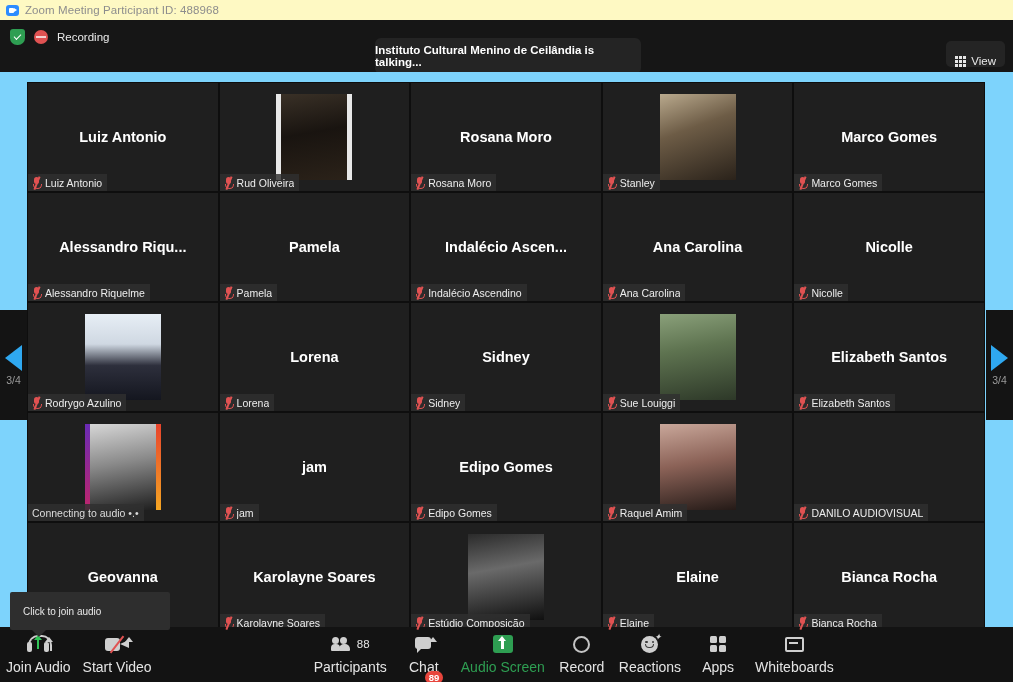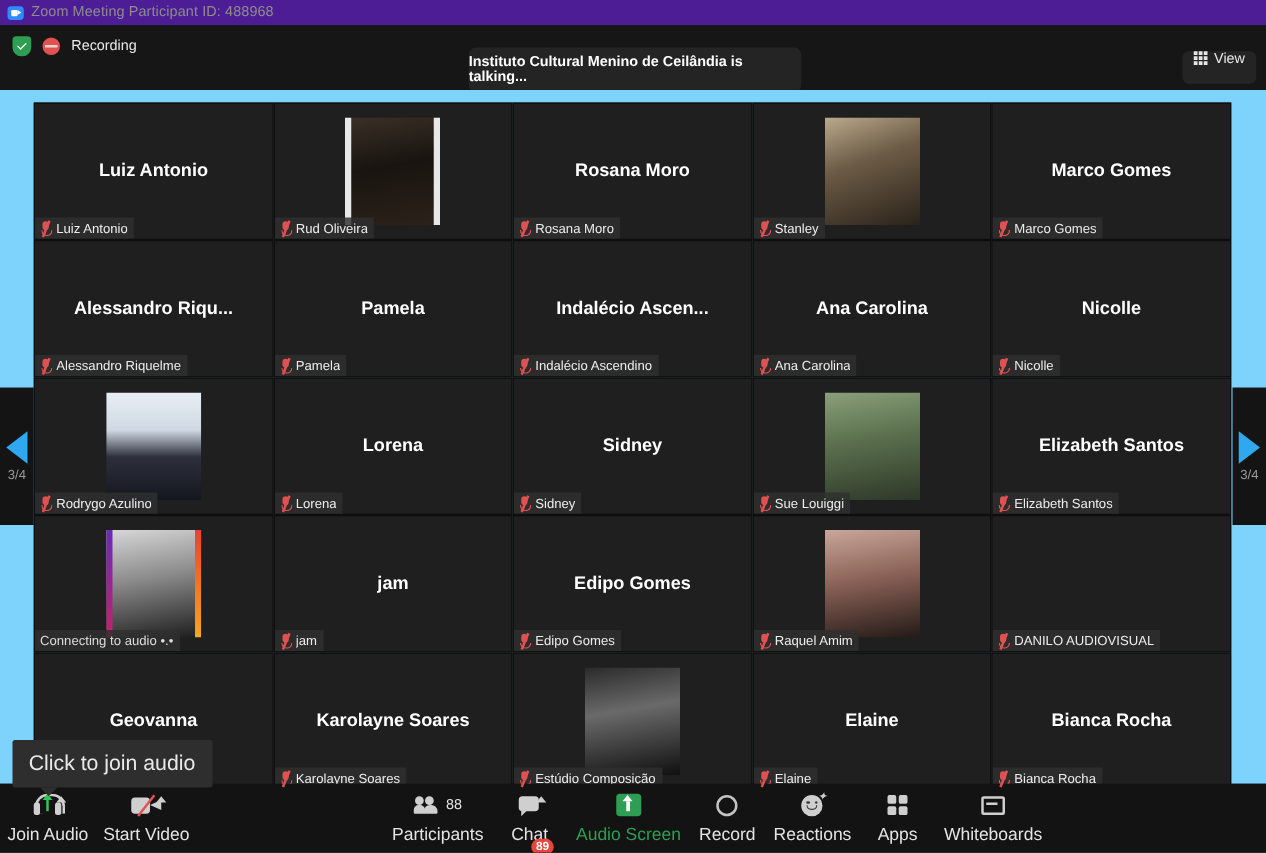--- a/index.html
+++ b/index.html
@@ -7,21 +7,21 @@
     width: 1013px; height: 682px;
     background: #0b0b0b;
     font-family: "Liberation Sans", sans-serif;
     overflow: hidden;
   }
   #app { position: relative; width: 1013px; height: 682px; background: #0e0e0e; }
 
   
   .titlebar {
     position: absolute; top: 0; left: 0; width: 1013px; height: 20px;
-    background: #4c1d95; display: flex; align-items: center; gap: 6px;
+    background: #fef9c3; display: flex; align-items: center; gap: 6px;
     padding-left: 6px;
   }
   .zoom-logo {
     width: 13px; height: 11px; border-radius: 3px; background: #2d8cff;
     position: relative; flex: none;
   }
   .zoom-logo::after {
     content: ""; position: absolute; left: 2.5px; top: 3px;
     width: 5px; height: 5px; background: #ffffff; border-radius: 1px;
   }
@@ -62,21 +62,21 @@
 
   .talking-pill {
     position: absolute; left: 375px; top: 18px; width: 266px; height: 36px;
     background: #242424; border-radius: 6px;
     display: flex; align-items: center; justify-content: center;
   }
   .talking-text { color: #ffffff; font-size: 11.5px; font-weight: bold; }
 
   .view-btn {
     position: absolute; right: 8px; top: 21px; height: 26px;
-    display: flex; align-items: flex-start; gap: 5px;
+    display: flex; align-items: flex-end; gap: 5px;
     padding: 0 9px; border-radius: 5px; background: #242424;
   }
   .grid-icon {
     width: 11px; height: 11px; flex: none;
     display: grid; grid-template-columns: repeat(3, 1fr);
     grid-template-rows: repeat(3, 1fr); gap: 1px;
   }
   .grid-icon i { background: #e6e6e6; display: block; }
   .view-label { color: #e9e9e9; font-size: 11.5px; }
 
@@ -153,21 +153,21 @@
   .tri.left  { border-right: 17px solid #2fa8f0; }
   .tri.right { border-left: 17px solid #2fa8f0; }
   .pager-label { color: #9a9a9a; font-size: 10.5px; }
 
   
   .tooltip {
     position: absolute; left: 10px; top: 592px; width: 160px; height: 38px;
     background: #2e2e2e; border-radius: 2px;
     display: flex; align-items: center; padding-left: 13px; z-index: 30;
   }
-  .tooltip-text { color: #e9e9e9; font-size: 17px; }
+  .tooltip-text { color: #e9e9e9; font-size: 10px; }
   .tooltip::after {
     content: ""; position: absolute; left: 22px; bottom: -7px;
     width: 0; height: 0; border-left: 7px solid transparent;
     border-right: 7px solid transparent; border-top: 7px solid #2e2e2e;
   }
 
   
   .toolbar {
     position: absolute; left: 0; bottom: 0; width: 1013px; height: 55px;
     background: #131313; display: flex; align-items: flex-start;

